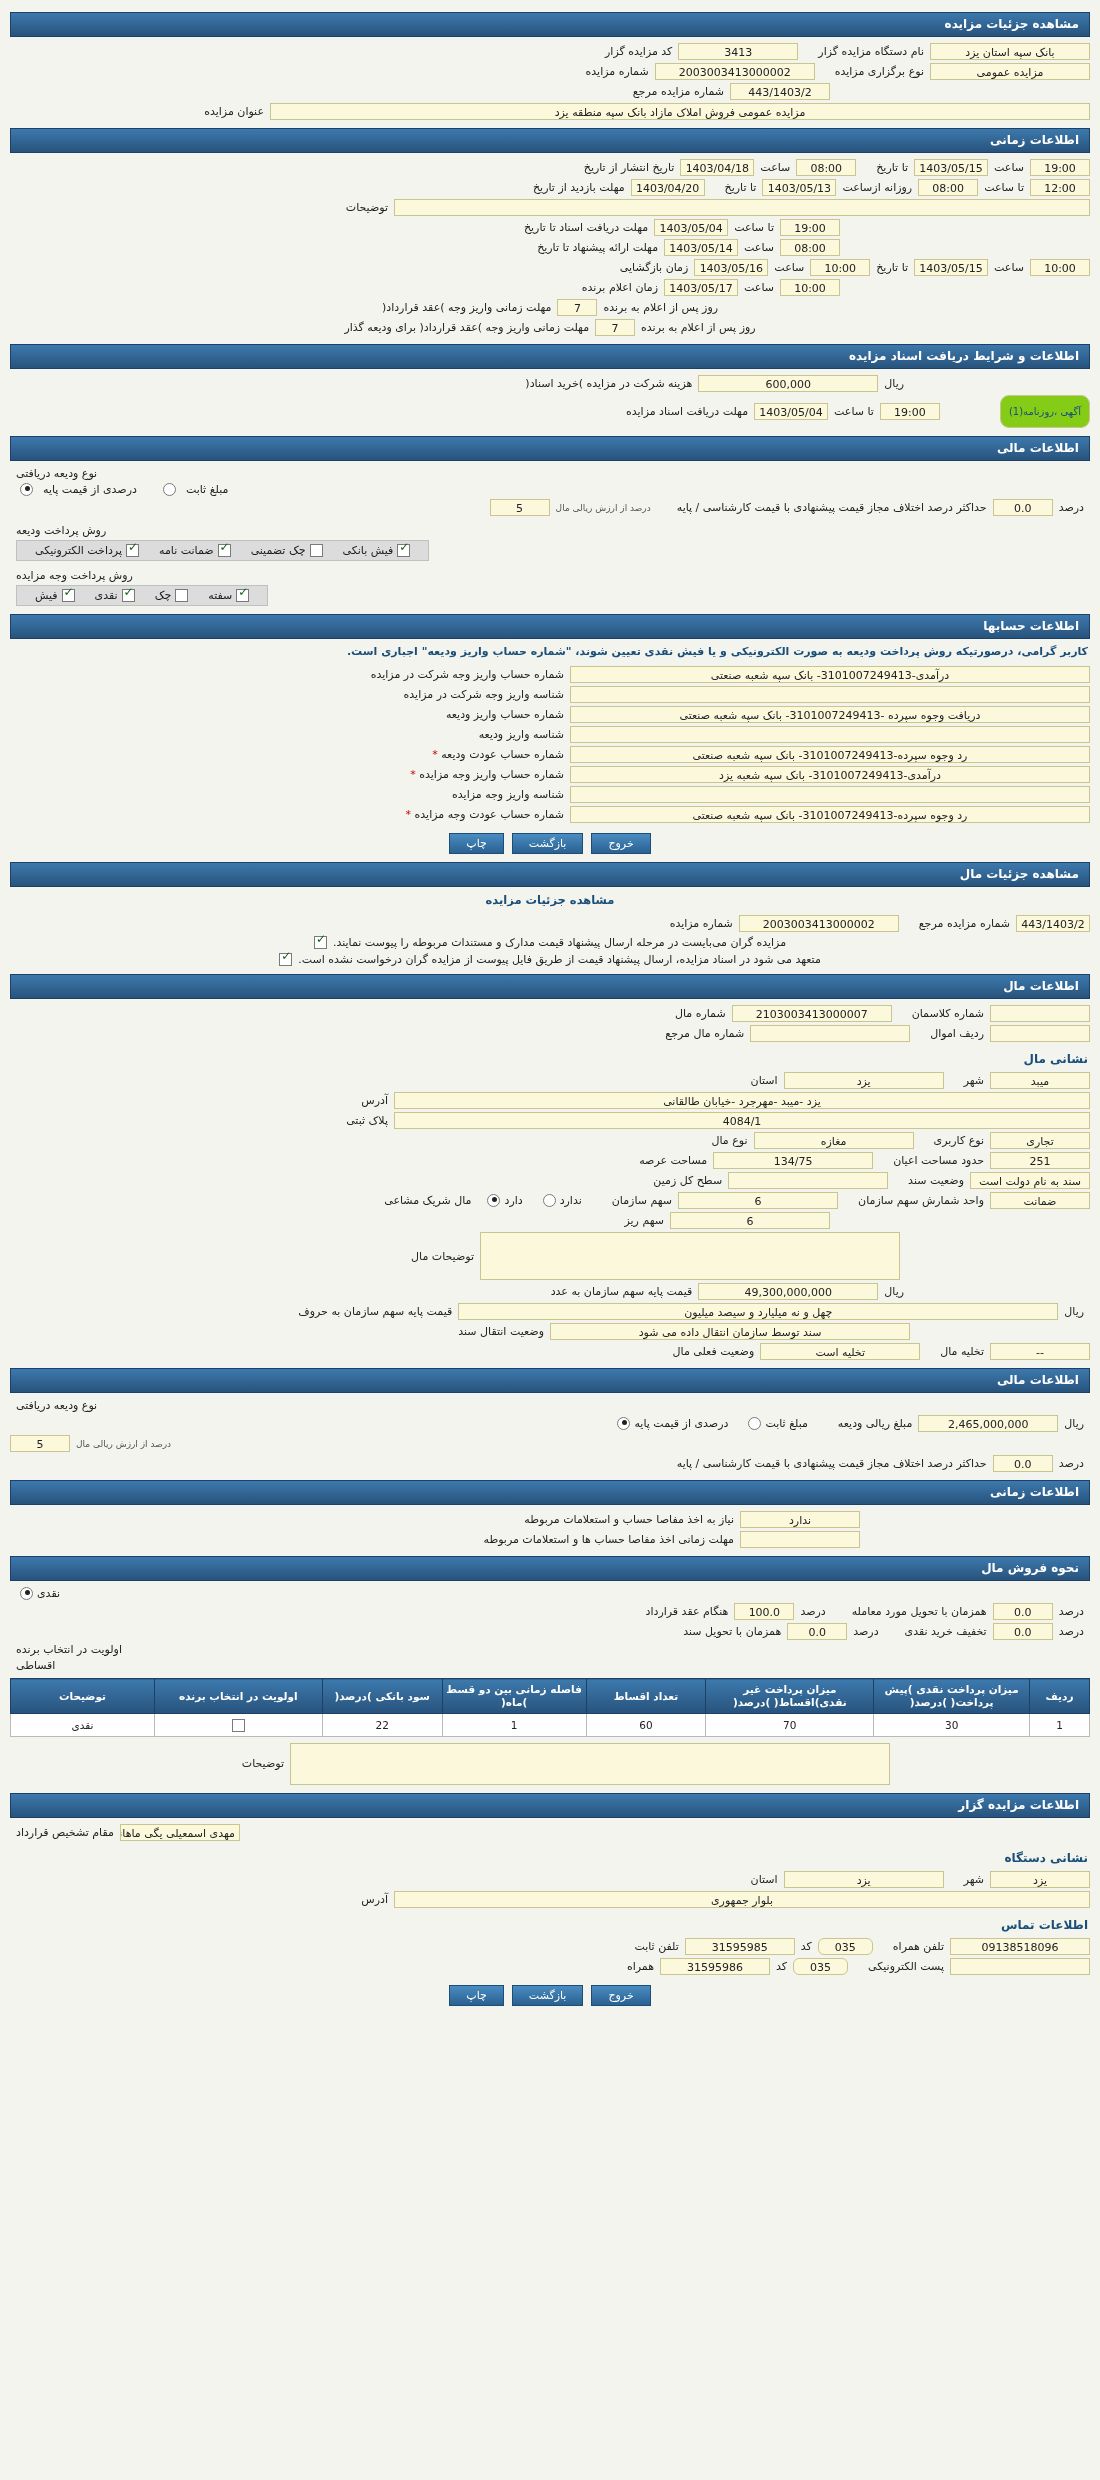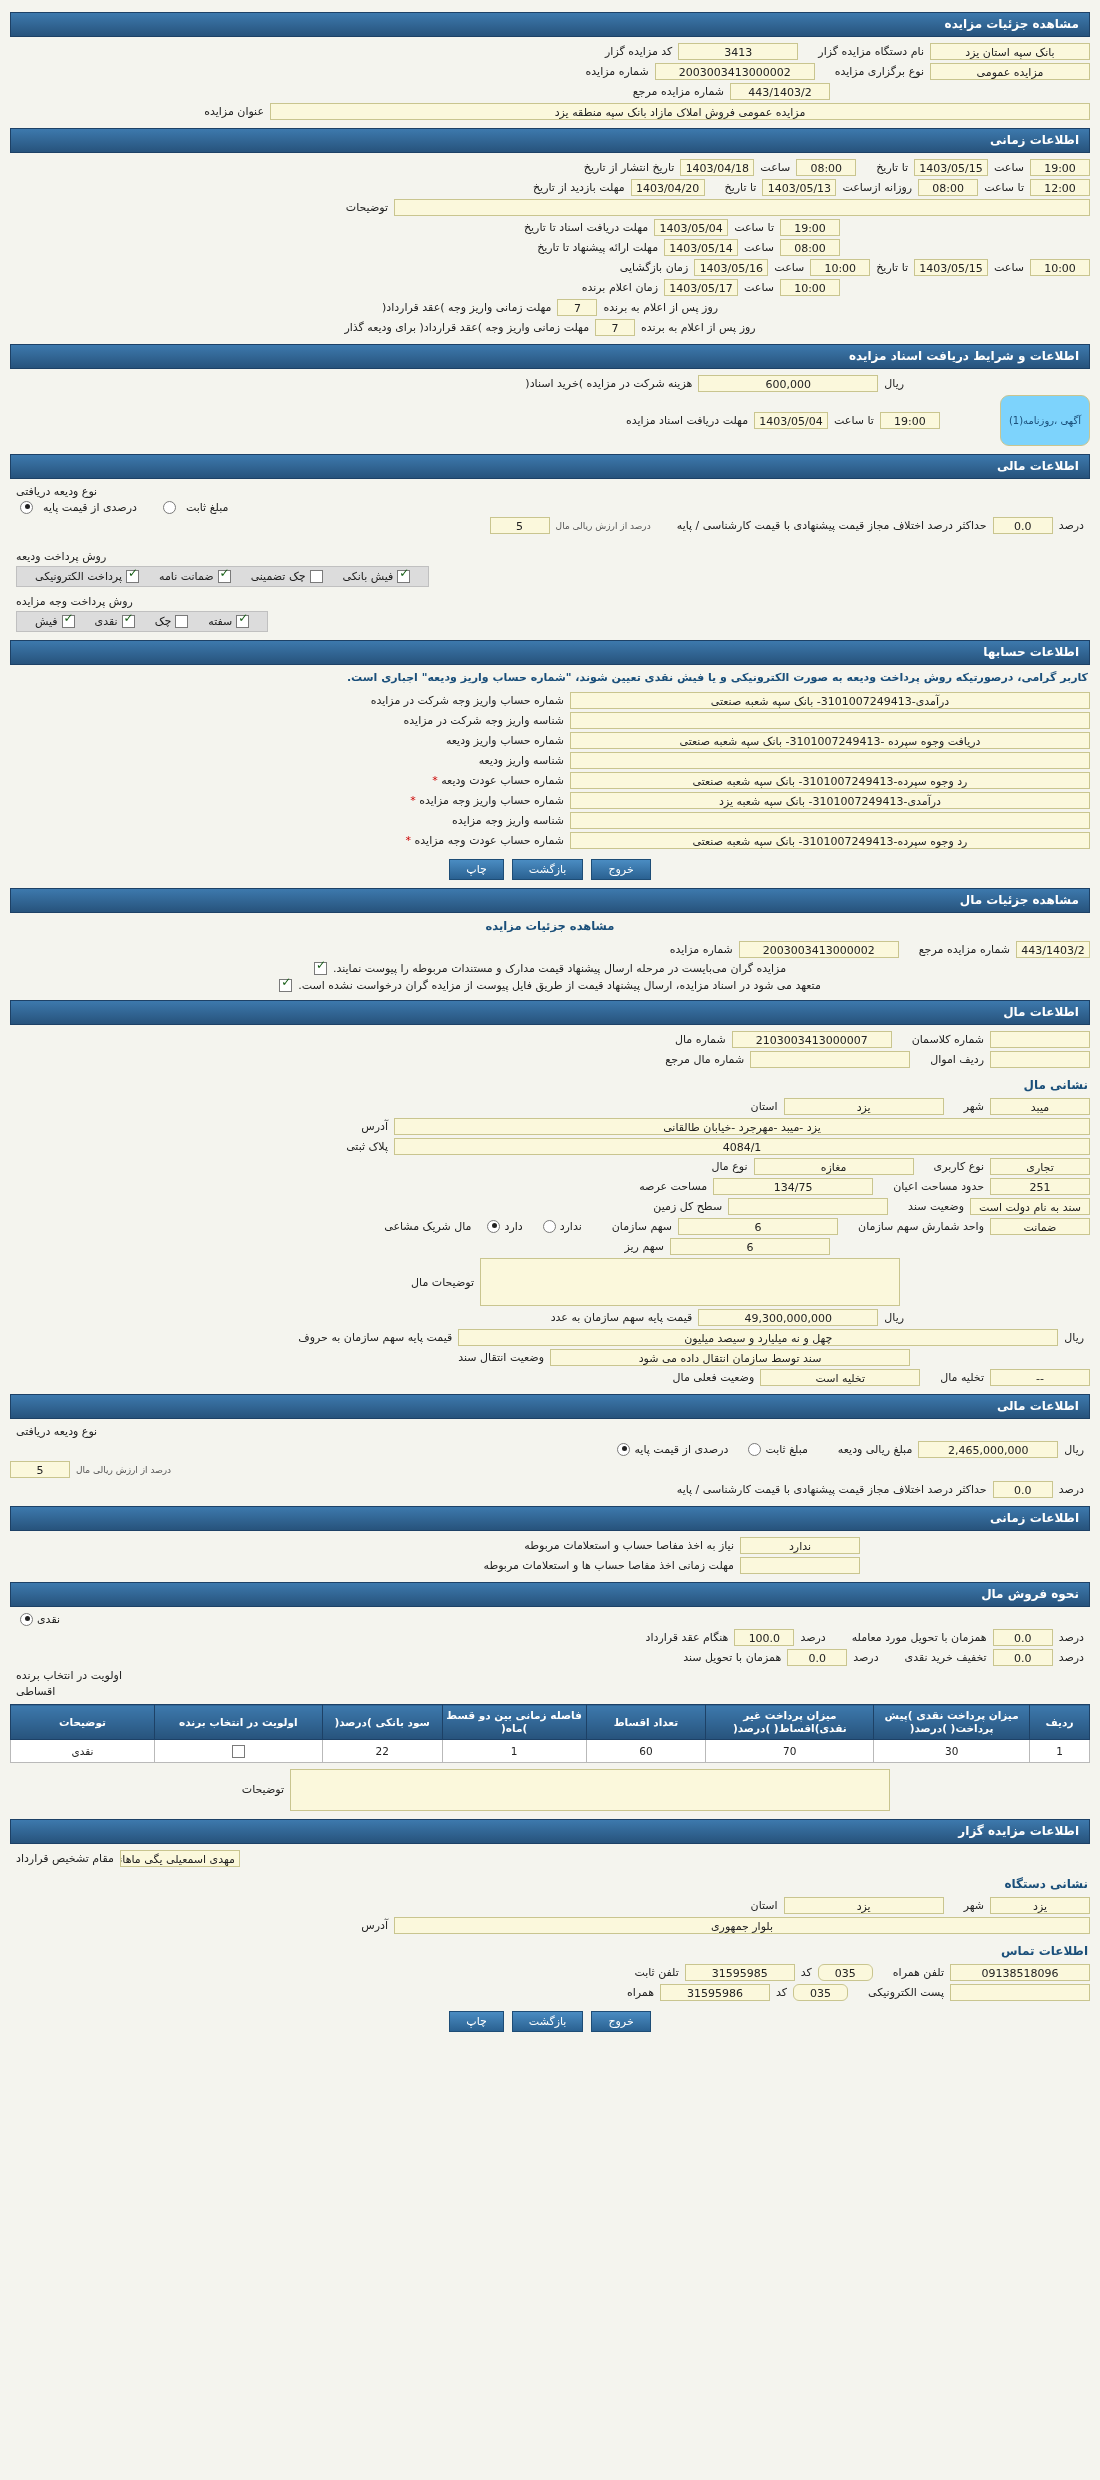--- a/index.html
+++ b/index.html
@@ -99,21 +99,21 @@
     color:#fff;
     border:1px solid #1e4d76;
     font-size:11px;
     padding:3px 16px;
     margin:0 4px;
     cursor:pointer;
     font-family:inherit;
   }
   .btn-row{display:flex;justify-content:center;align-items:center;margin:10px 0 4px 0;}
   .doc-btn{
-    background:#7dd3fc;border:1px solid #c9c58f;font-size:10px;padding:19px 8px;color:#1a4f7a;
+    background:#84cc16;border:1px solid #c9c58f;font-size:10px;padding:10px 8px;color:#1a4f7a;
     border-radius:9px;cursor:pointer;font-family:inherit;
   }
   table.inst{
     width:100%;border-collapse:collapse;margin-top:6px;font-size:10.5px;
   }
   table.inst th{
     background:#2e5f8a;background:linear-gradient(#3d79ad,#27537c);color:#fff;border:1px solid #1d4166;
     padding:4px 2px;font-weight:bold;text-align:center;line-height:1.25;
   }
   table.inst td{
@@ -280,21 +280,21 @@
 
   <div class="row">
     <div class="lbl">درصد</div>
     <div class="fld w60">0.0</div>
     <div class="lbl">حداکثر درصد اختلاف مجاز قیمت پیشنهادی با قیمت کارشناسی / پایه</div>
     <div class="spacer"></div>
     <div class="lbl" style="font-size:9px;color:#555">درصد از ارزش ریالی مال</div>
     <div class="fld w60">5</div>
   </div>
 
-  <div class="row" style="margin-top:16px">
+  <div class="row" style="margin-top:8px">
     <div style="flex:1"></div>
     <div class="lbl">روش پرداخت ودیعه</div>
   </div>
 
   <div class="row">
     <div style="flex:1"></div>
     <div class="group-band">
       <span class="chk">
         <span class="box checked"></span>
         <span>فیش بانکی</span>

